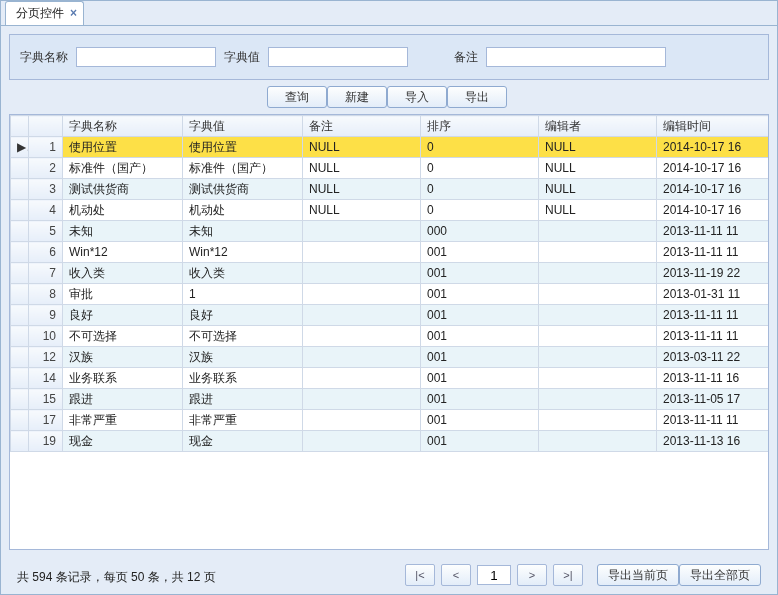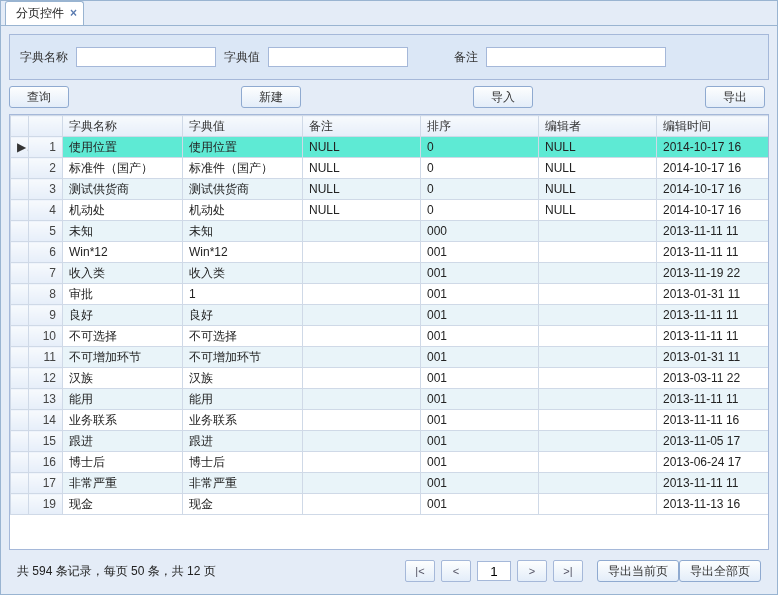--- a/index.html
+++ b/index.html
@@ -4,33 +4,33 @@
 <style>
 html,body{margin:0;padding:0;font-family:"Microsoft YaHei",SimSun,Arial,sans-serif;font-size:12px;color:#222;background:#fff}
 .window{width:778px;height:595px;border:1px solid #99b4d1;box-sizing:border-box;background:#e4ecf7;position:relative;overflow:hidden}
 .tabbar{height:24px;background:#e4ecf7;border-bottom:1px solid #99b4d1;display:flex;align-items:flex-end}
 .tab{height:23px;line-height:23px;padding:0 6px 0 10px;background:#fff;border:1px solid #99b4d1;border-bottom:none;border-radius:3px 3px 0 0;margin-left:4px;display:flex;align-items:center;gap:6px}
 .tab .close{color:#5a7bb0;font-weight:bold;cursor:pointer}
 .content{position:absolute;top:25px;left:0;right:0;bottom:0;padding:8px;box-sizing:border-box;display:flex;flex-direction:column;gap:6px}
 .filterbox{border:1px solid #a5b8d9;background:#dbe7f6;padding:12px 10px;display:flex;align-items:center;gap:8px}
 .filterbox label{color:#333}
 .filterbox input{height:20px;border:1px solid #a5b8d9;background:#fff;padding:0 4px;box-sizing:border-box}
-.btnrow{display:flex;justify-content:space-between;padding-right:4px}
+.btnrow{display:flex;justify-content:center;padding-right:4px}
 .btn{min-width:60px;height:22px;border:1px solid #8faad0;background:linear-gradient(#fdfefe,#e3edf9);border-radius:3px;cursor:pointer;font-size:12px;color:#333;padding:0 10px}
 .gridwrap{flex:1;border:1px solid #a5b8d9;background:#fff;overflow:hidden;position:relative}
 .gridinner{position:absolute;inset:0;overflow:auto}
 table{border-collapse:collapse;width:100%;table-layout:fixed}
 th,td{border:1px solid #cfd9e7;height:20px;padding:0 6px;text-align:left;white-space:nowrap;overflow:hidden;text-overflow:ellipsis;font-size:12px;vertical-align:middle}
 th{background:linear-gradient(#f7fafd,#e6eef9);color:#333;font-weight:normal;position:sticky;top:0}
 tbody tr:nth-child(odd) td{background:#e9f4f9}
 tbody tr:nth-child(even) td{background:#fff}
-tbody tr.sel td{background:#5eead4}
+tbody tr.sel td{background:#fde047}
 .rowhdr{text-align:right;background:linear-gradient(#f7fafd,#e6eef9)!important;color:#444;width:34px}
 .rowmark{width:18px;background:linear-gradient(#f7fafd,#e6eef9)!important;text-align:center;color:#333}
-.footer{height:30px;display:flex;align-items:center;justify-content:space-between;padding:0 8px}
+.footer{height:30px;display:flex;align-items:flex-end;justify-content:space-between;padding:0 8px}
 .pager{display:flex;align-items:center;gap:6px}
 .pager .pbtn{width:28px;height:20px;border:1px solid #a5b8d9;background:linear-gradient(#fdfefe,#e3edf9);border-radius:2px;cursor:pointer;font-size:11px;color:#556;display:flex;align-items:center;justify-content:center}
 .pager input{width:34px;height:20px;border:1px solid #a5b8d9;text-align:center;box-sizing:border-box}
 .expbtns{display:flex;gap:0}
 .col-mark{width:18px}.col-num{width:34px}.col-name{width:120px}.col-val{width:120px}.col-remark{width:118px}.col-sort{width:118px}.col-editor{width:118px}.col-time{width:120px}
 </style>
 </head>
 <body>
 
 <div class="window">
@@ -180,77 +180,47 @@
                 <td class="rowhdr">10</td>
                 <td>不可选择</td>
                 <td>不可选择</td>
                 <td></td>
                 <td>001</td>
                 <td></td>
                 <td>2013-11-11 11</td>
               </tr>
               <tr>
                 <td class="rowmark"></td>
-                <td class="rowhdr">11</td>
-                <td>不可增加环节</td>
-                <td>不可增加环节</td>
-                <td></td>
-                <td>001</td>
-                <td></td>
-                <td>2013-01-31 11</td>
-              </tr>
-              <tr>
-                <td class="rowmark"></td>
                 <td class="rowhdr">12</td>
                 <td>汉族</td>
                 <td>汉族</td>
                 <td></td>
                 <td>001</td>
                 <td></td>
                 <td>2013-03-11 22</td>
               </tr>
               <tr>
                 <td class="rowmark"></td>
-                <td class="rowhdr">13</td>
-                <td>能用</td>
-                <td>能用</td>
-                <td></td>
-                <td>001</td>
-                <td></td>
-                <td>2013-11-11 11</td>
-              </tr>
-              <tr>
-                <td class="rowmark"></td>
                 <td class="rowhdr">14</td>
                 <td>业务联系</td>
                 <td>业务联系</td>
                 <td></td>
                 <td>001</td>
                 <td></td>
                 <td>2013-11-11 16</td>
               </tr>
               <tr>
                 <td class="rowmark"></td>
                 <td class="rowhdr">15</td>
                 <td>跟进</td>
                 <td>跟进</td>
                 <td></td>
                 <td>001</td>
                 <td></td>
                 <td>2013-11-05 17</td>
-              </tr>
-              <tr>
-                <td class="rowmark"></td>
-                <td class="rowhdr">16</td>
-                <td>博士后</td>
-                <td>博士后</td>
-                <td></td>
-                <td>001</td>
-                <td></td>
-                <td>2013-06-24 17</td>
               </tr>
               <tr>
                 <td class="rowmark"></td>
                 <td class="rowhdr">17</td>
                 <td>非常严重</td>
                 <td>非常严重</td>
                 <td></td>
                 <td>001</td>
                 <td></td>
                 <td>2013-11-11 11</td>

